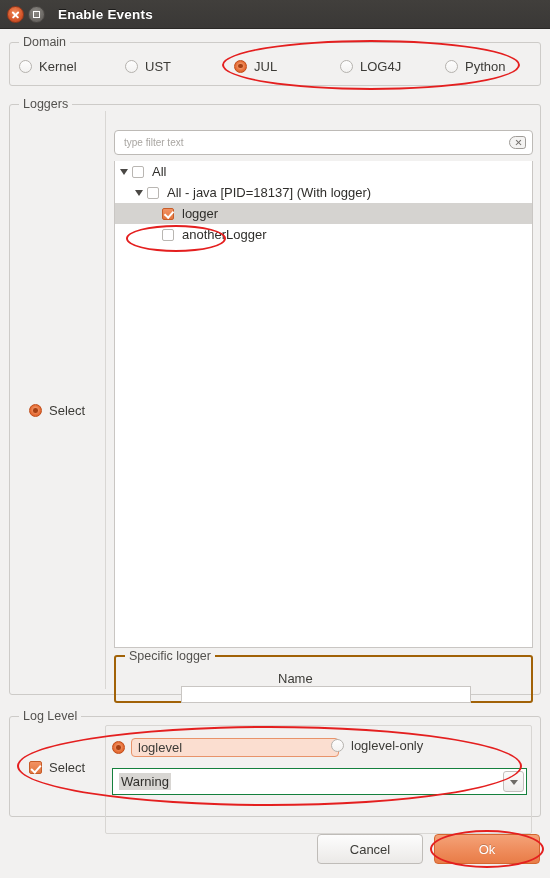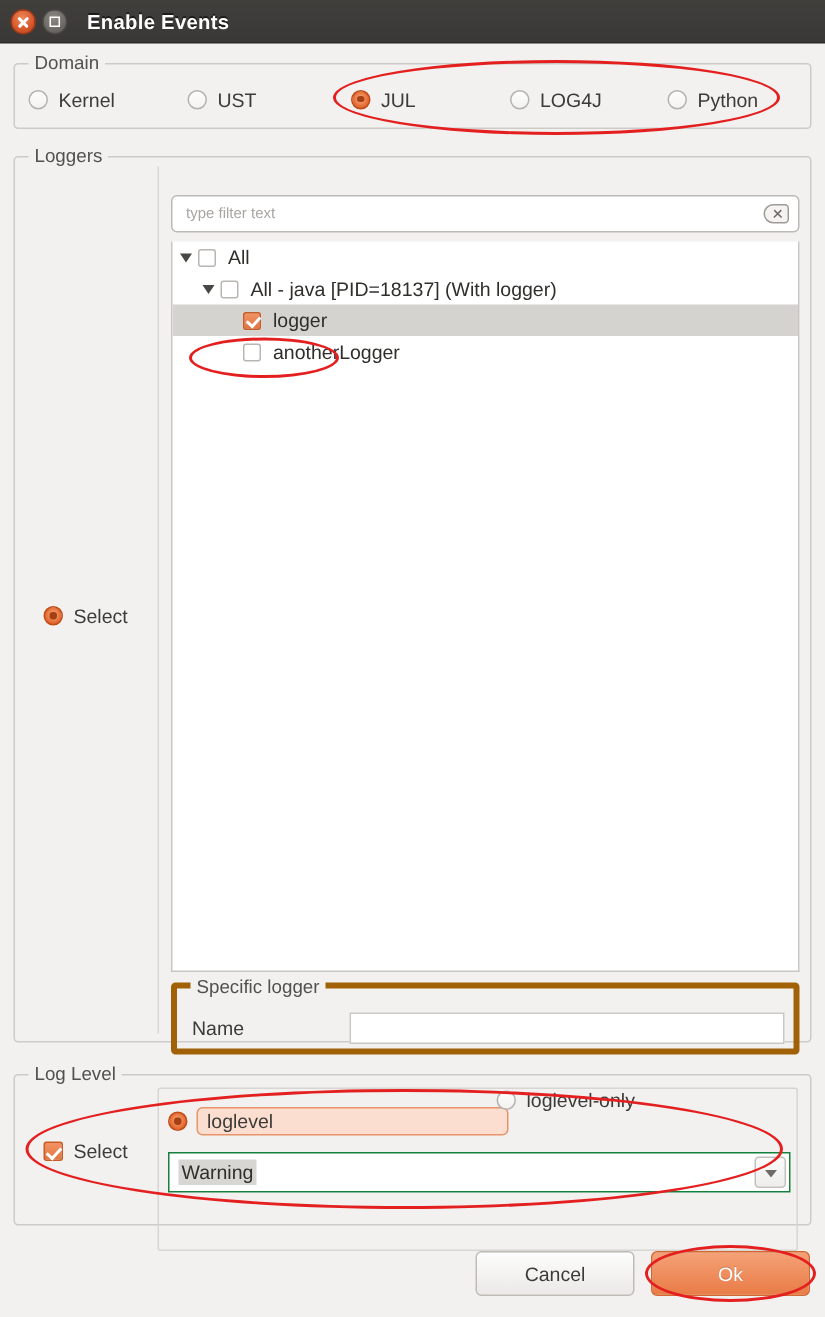--- a/index.html
+++ b/index.html
@@ -90,21 +90,21 @@
     color: #53514e;
     white-space: nowrap;
   }
 
   #domain-group { left: 9px; top: 42px; width: 532px; height: 44px; }
   #loggers-group { left: 9px; top: 104px; width: 532px; height: 591px; }
   #loglevel-group { left: 9px; top: 716px; width: 532px; height: 101px; }
   #specific-group {
     position: absolute;
     left: 4px; top: 537px; width: 419px; height: 48px;
-    border: 4px solid #a16207; border-radius: 3px; box-sizing: border-box;
+    border: 2px solid #a16207; border-radius: 3px; box-sizing: border-box;
   }
   #specific-group > .legend {
     position: absolute; top: -8px; left: 9px; padding: 0 4px;
     background: #f2f1f0; font-size: 12.5px; color: #53514e; white-space: nowrap;
   }
 
   
   .radio {
     display: inline-flex;
     align-items: center;
@@ -282,20 +282,21 @@
     transform: rotate(42deg);
   }
   .tlabel { margin-left: 8px; white-space: nowrap; }
 
   .name-row {
     position: absolute;
     left: 0; top: 14px;
     width: 419px; height: 25px;
     display: flex;
     align-items: center;
+    flex-direction: column;
   }
   .name-row .nlbl {
     margin-left: 10px;
     width: 105px;
     font-size: 13px;
     color: #3c3b37;
   }
   .name-input {
     width: 290px; height: 21px;
     background: #ffffff;
@@ -331,21 +332,21 @@
     background: #fbded0;
     border: 1px solid #e8936a;
     border-radius: 4px;
     height: 19px;
     width: 208px;
     box-sizing: border-box;
     padding-left: 6px;
     font-size: 13px;
     color: #3c3b37;
   }
-  .ll-only { position: absolute; left: 225px; top: 0; }
+  .ll-only { position: absolute; left: 225px; top: 12px; }
 
   .combo {
     position: absolute;
     left: 6px; top: 42px;
     width: 415px; height: 27px;
     background: #ffffff;
     border: 1px solid #15803d;
     box-sizing: border-box;
     display: flex;
     align-items: center;

